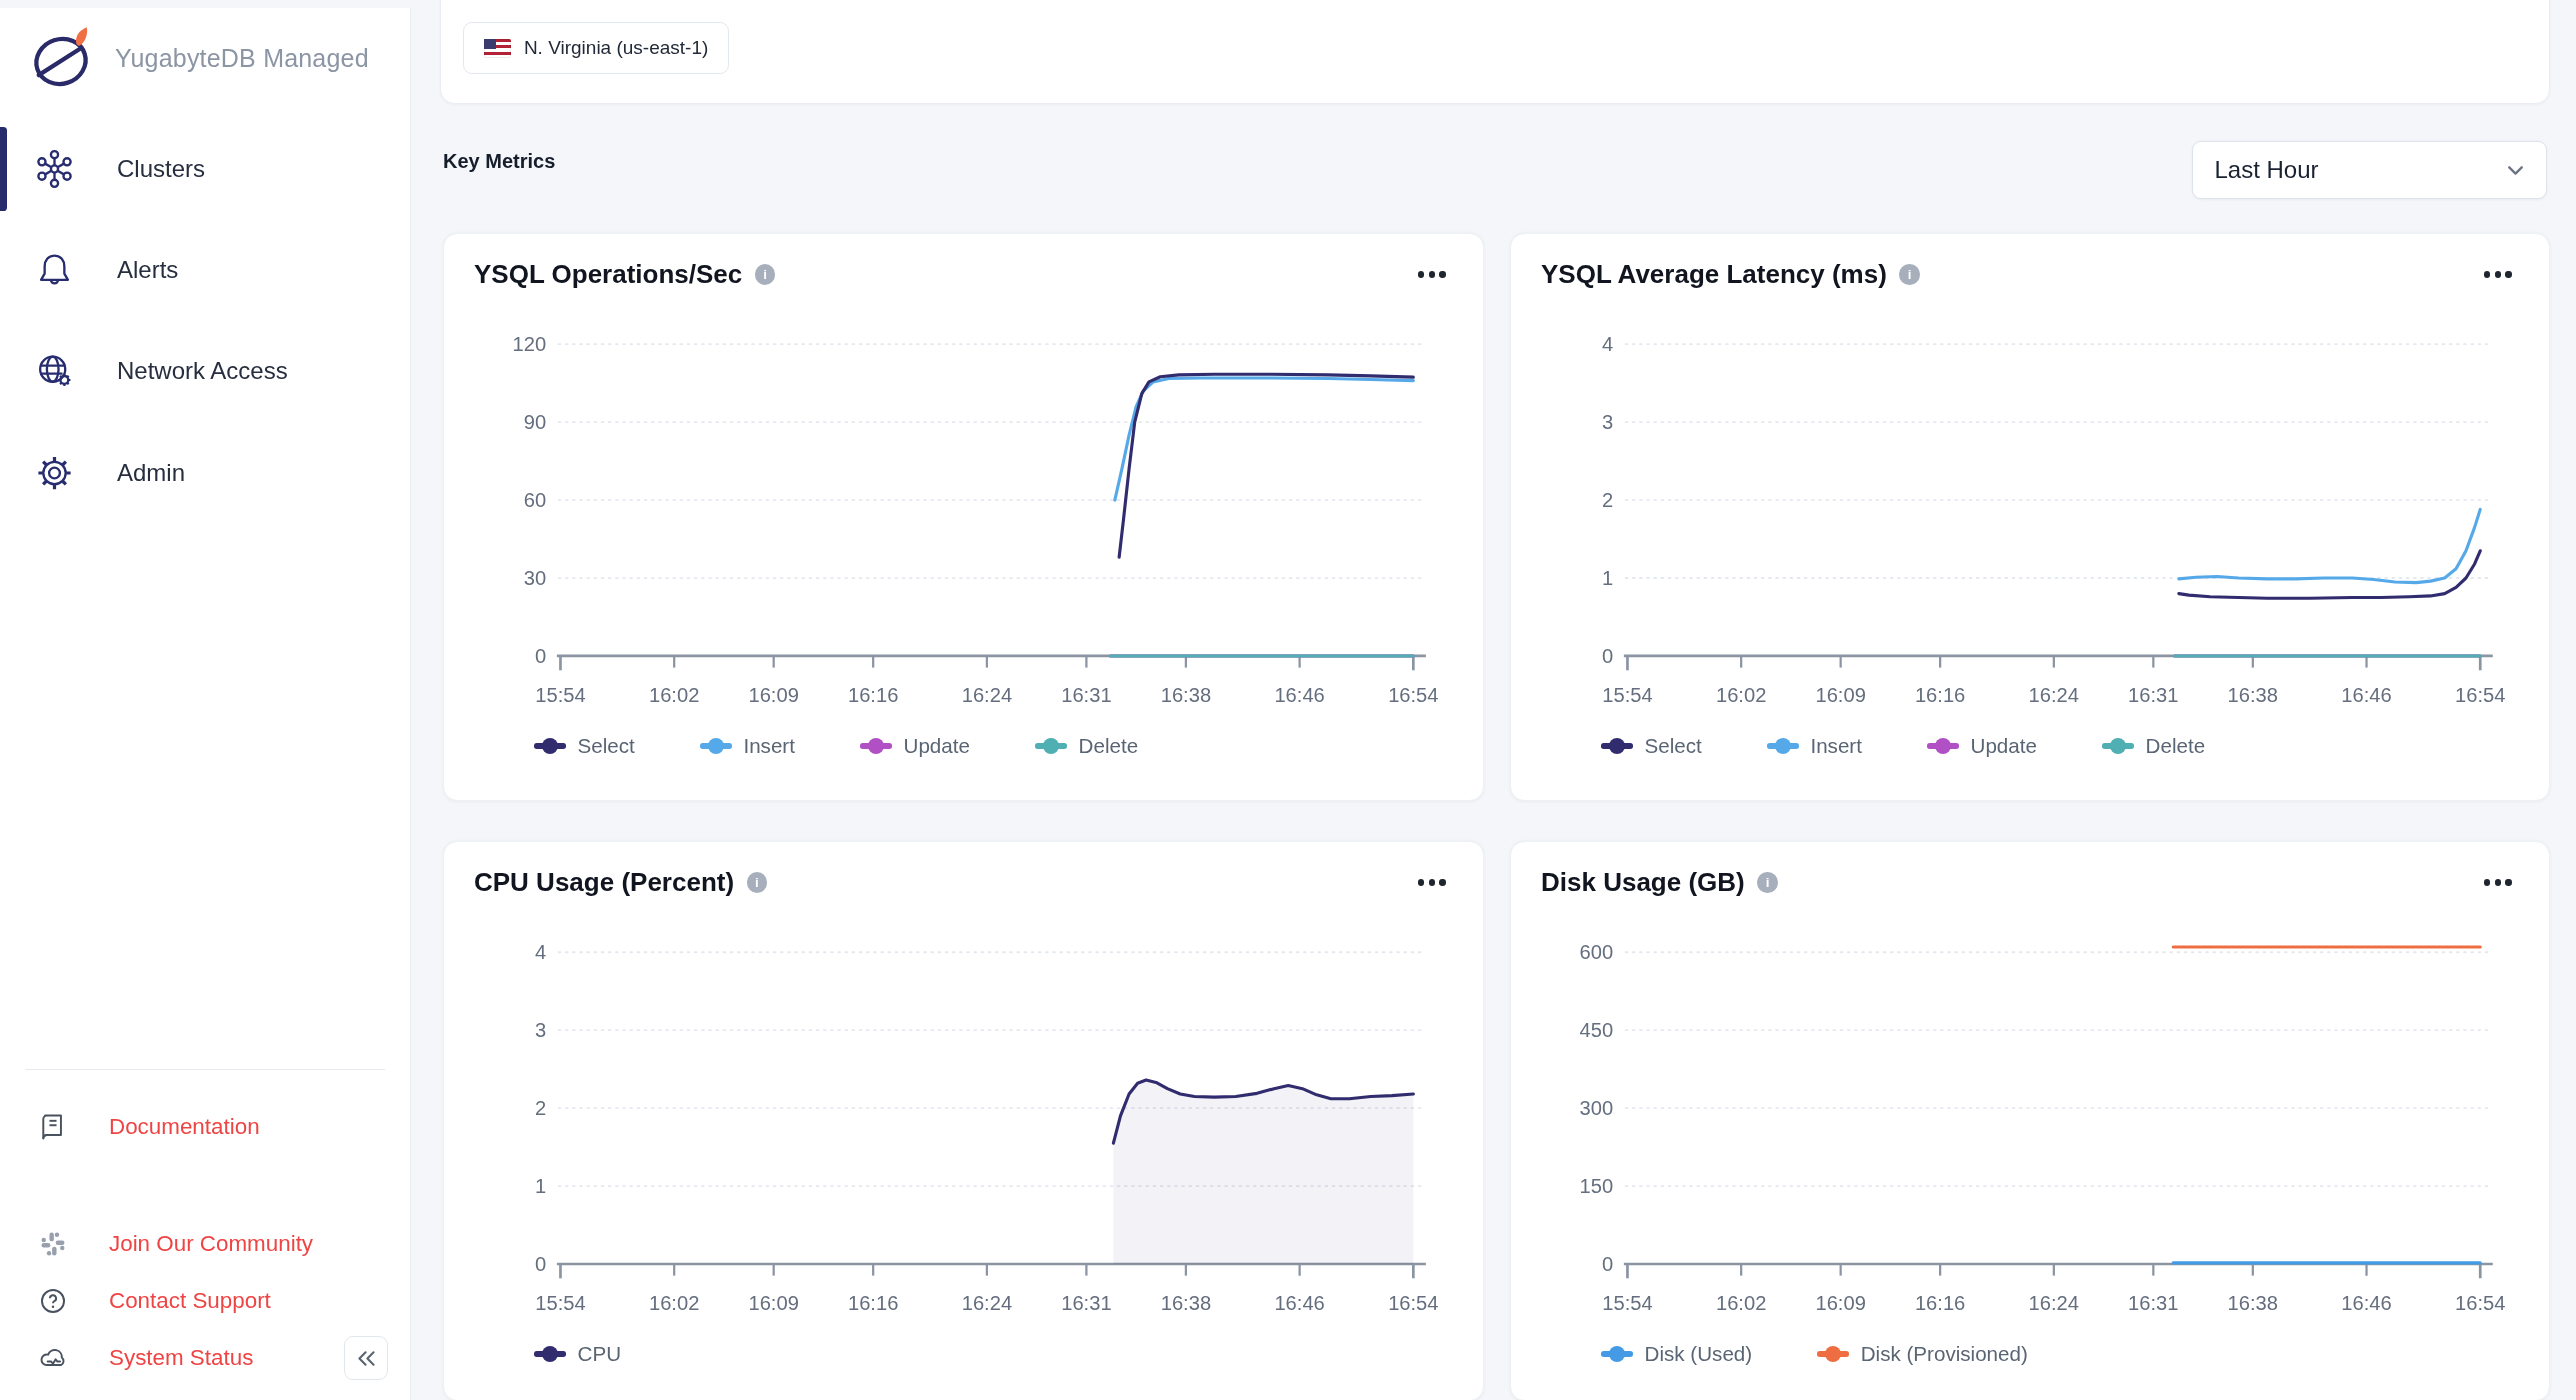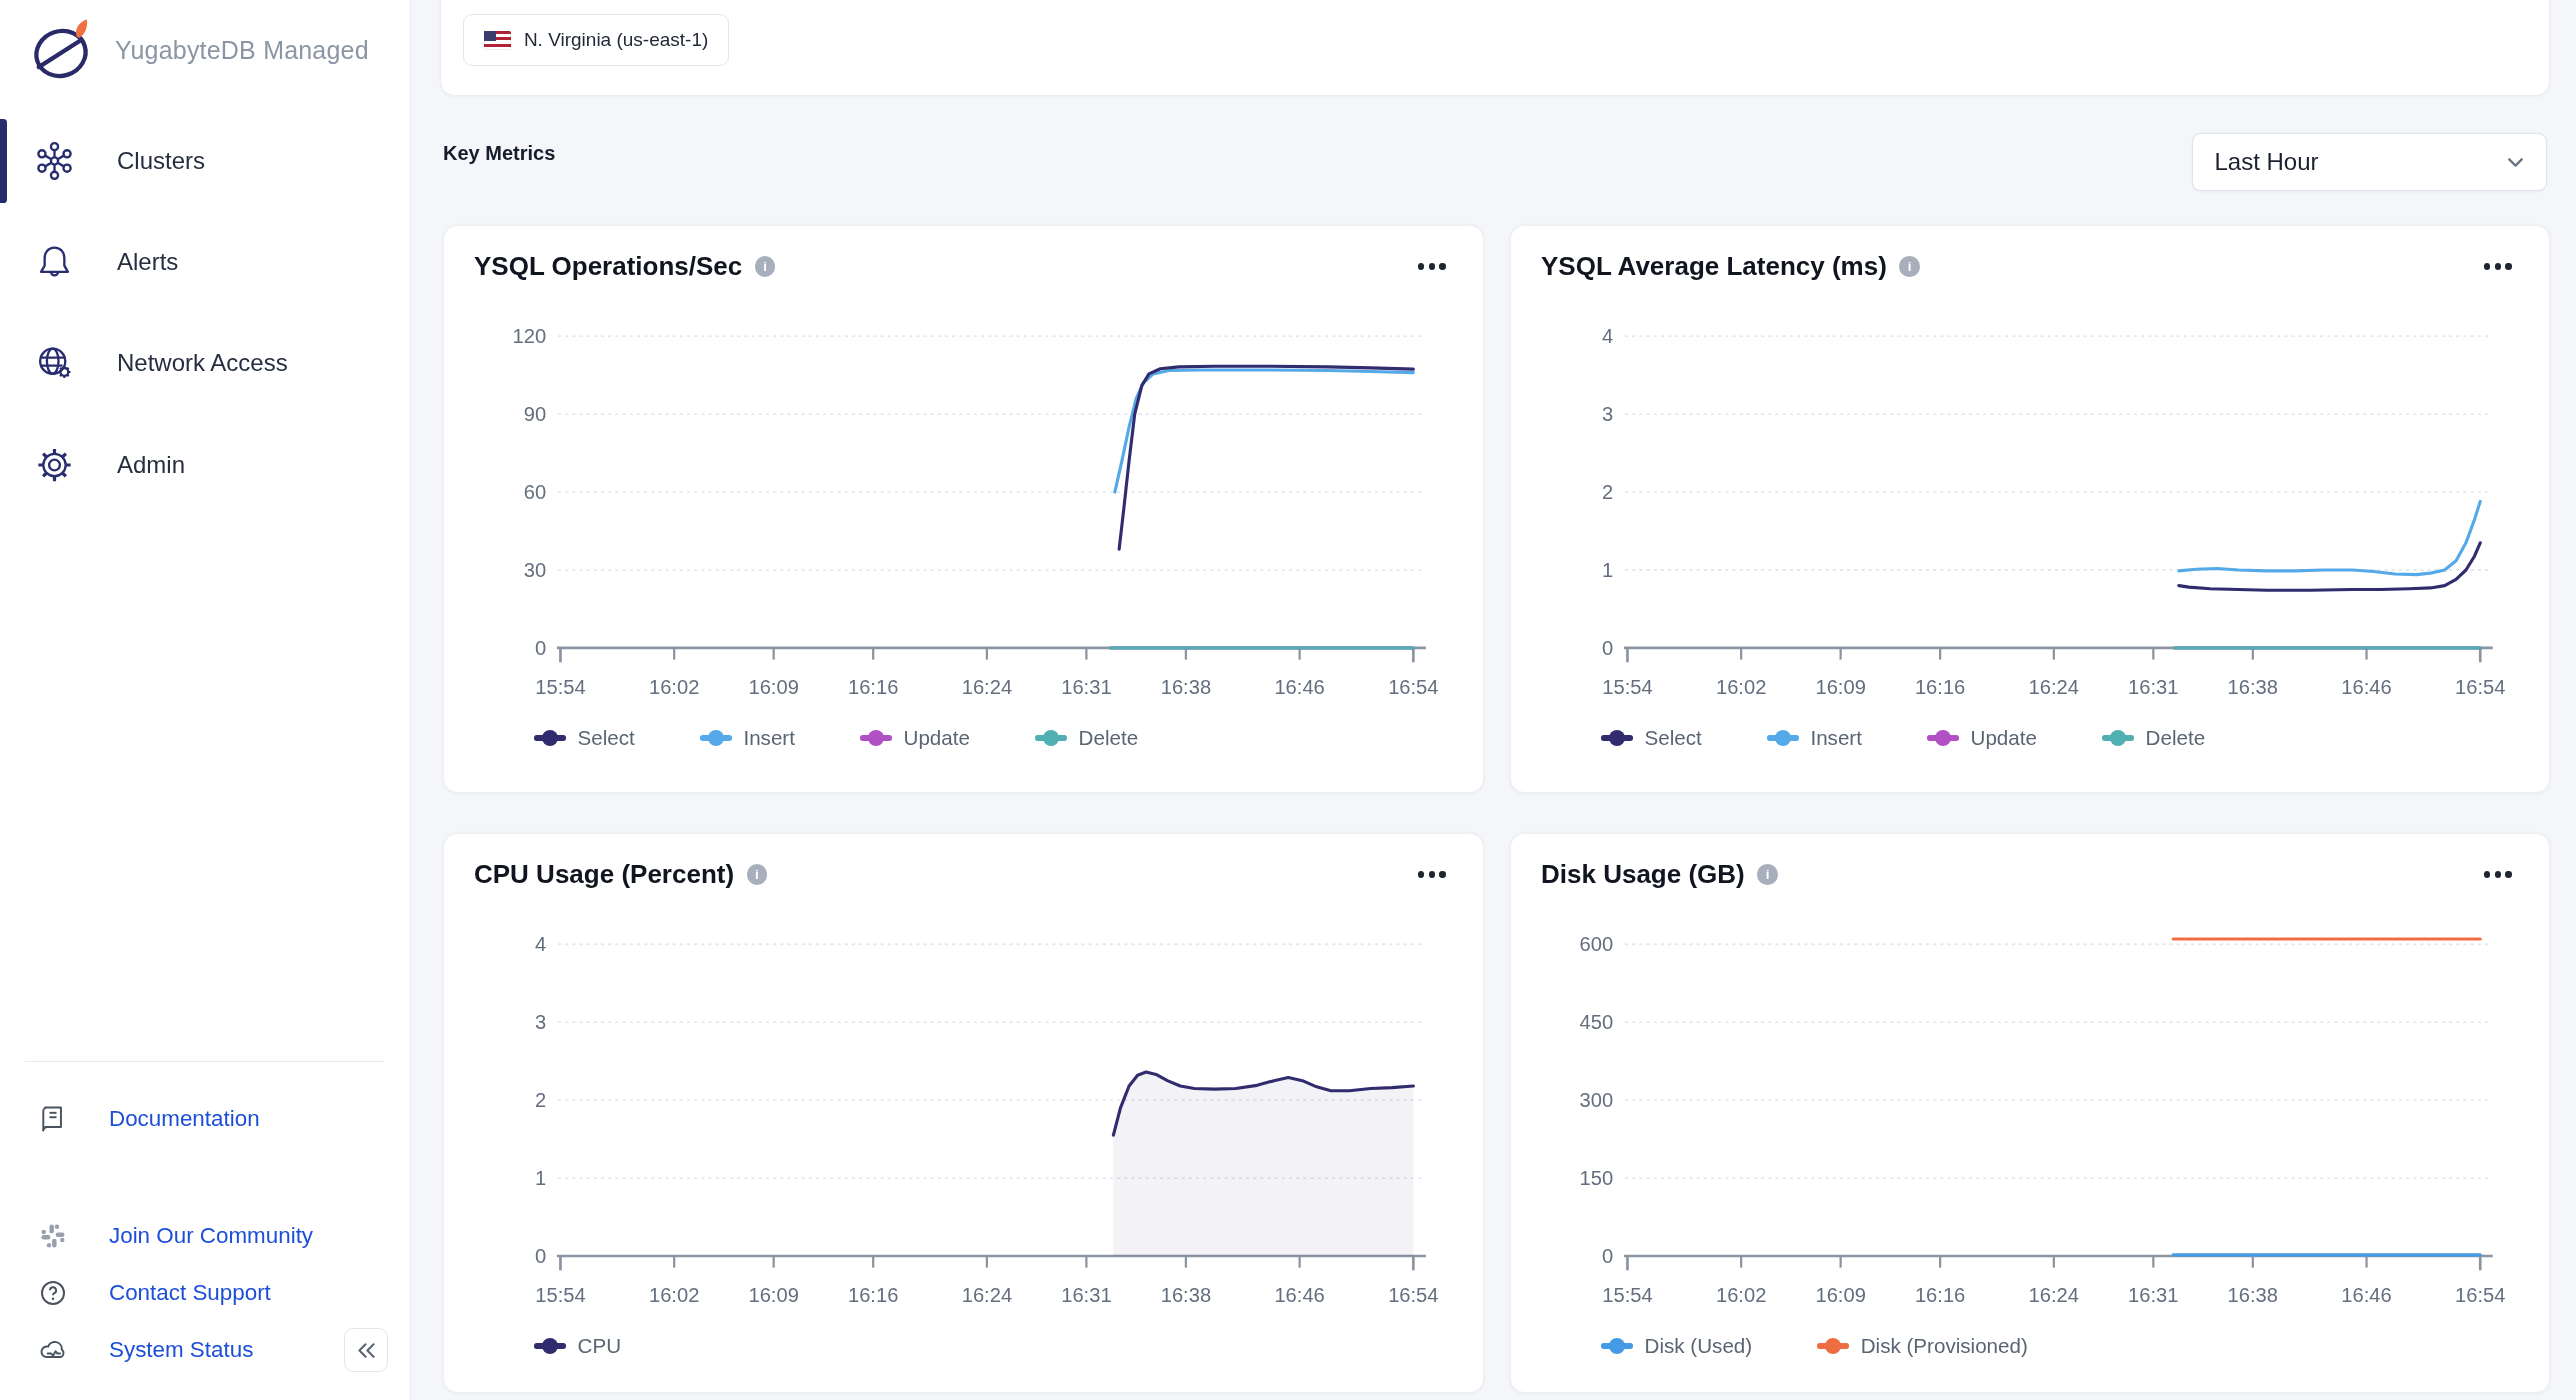--- a/index.html
+++ b/index.html
@@ -2,35 +2,35 @@
 <html style="font-size:14.3px"><head>
 <meta charset="utf-8">
 <style>
   html,body{margin:0;padding:0;}
   body{
     width:2576px;height:1401px;position:relative;overflow:hidden;
     background:#F4F6FA;
     font-family:"Liberation Sans", sans-serif;
     -webkit-font-smoothing:antialiased;
   }
-  #app{position:absolute;inset:0;}
+  #app{position:absolute;inset:0;margin-top:8px;}
 
   
   .sidebar{position:absolute;left:0;top:0;width:410px;height:1401px;background:#FFFFFF;border-right:0.9px solid #E9EDF2;}
   .logo-row{position:absolute;left:25px;top:14.3px;display:flex;align-items:center;cursor:pointer;}
   .logo-mark{width:72px;height:72px;}
   .logo-text{margin-left:18px;font-size:25px;color:#8C95A4;letter-spacing:0.2px;}
   .active-bar{position:absolute;left:0;top:119px;width:7.2px;height:84px;background:#262C6B;border-radius:0 3.6px 3.6px 0;}
   .nav-item{position:absolute;left:0;width:409px;height:61px;cursor:pointer;}
   .nav-item .icon{position:absolute;left:33px;top:50%;transform:translateY(-50%);width:43px;height:43px;}
   .nav-item .lbl{position:absolute;left:117px;top:50%;transform:translateY(-50%);font-size:24px;color:#262E3F;}
   .side-divider{position:absolute;left:25px;top:1061px;width:360px;height:0;border-top:0.9px solid #E6EAEF;}
   .foot-item{position:absolute;left:0;width:409px;height:47px;cursor:pointer;}
   .foot-item .icon{position:absolute;left:38px;top:50%;transform:translateY(-50%);width:30px;height:30px;}
-  .foot-item .lbl{position:absolute;left:109px;top:50%;transform:translateY(-50%);font-size:22.4px;color:#1d4ed8;}
+  .foot-item .lbl{position:absolute;left:109px;top:50%;transform:translateY(-50%);font-size:22.4px;color:#ef4444;}
   .collapse-btn{position:absolute;left:344px;top:1328px;width:42px;height:42px;background:#fff;border:0.9px solid #E2E7EC;border-radius:9px;display:flex;align-items:center;justify-content:center;cursor:pointer;}
 
   
   .top-panel{position:absolute;left:440px;top:-16px;width:2108px;height:110px;background:#fff;border:0.9px solid #E9EDF2;border-radius:0 0 14.3px 14.3px;box-shadow:0 0.9px 2.7px rgba(16,24,40,.04);}
   .region-chip{position:absolute;left:22.4px;top:29px;height:50px;display:flex;align-items:center;gap:12.5px;padding:0 20px;background:#fff;border:0.9px solid #E3E8EF;border-radius:9px;cursor:pointer;}
   .region-chip .txt{font-size:19px;color:#222A38;}
   .flag{width:27px;height:19px;border-radius:1.8px;background:repeating-linear-gradient(#B22234 0 3.1px,#fff 3.1px 6.3px);position:relative;box-shadow:0 0 0 0.9px rgba(0,0,0,.08) inset;}
   .flag::after{content:"";position:absolute;left:0;top:0;width:11.6px;height:10px;background:#3C3B6E;}
 
   

